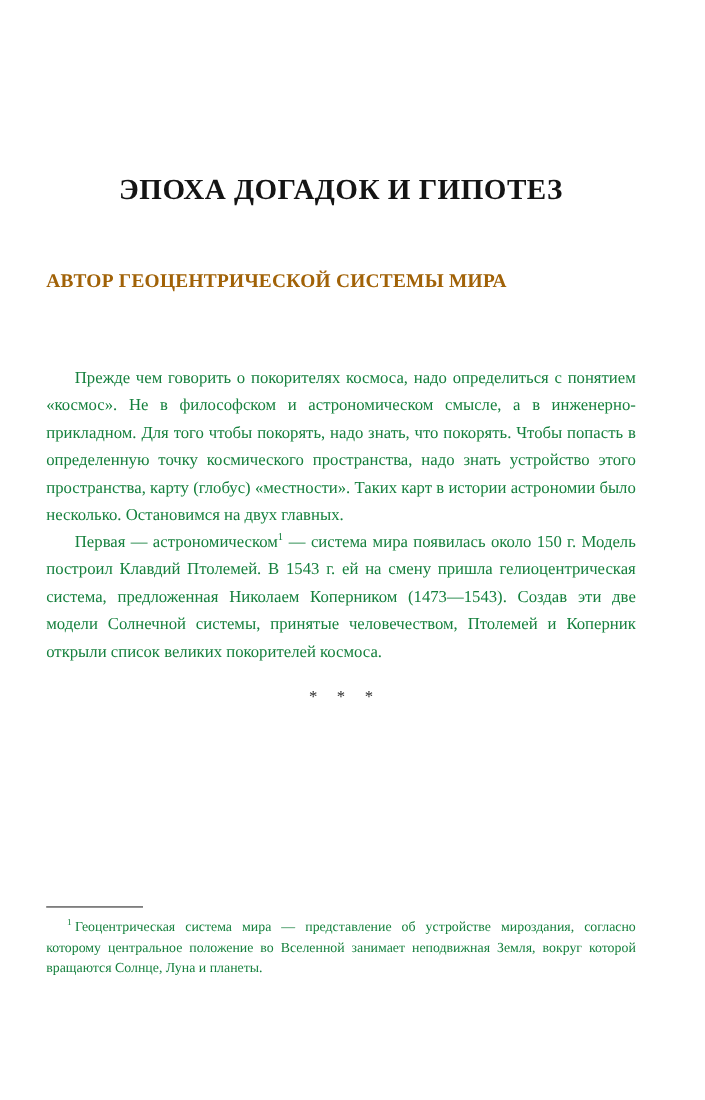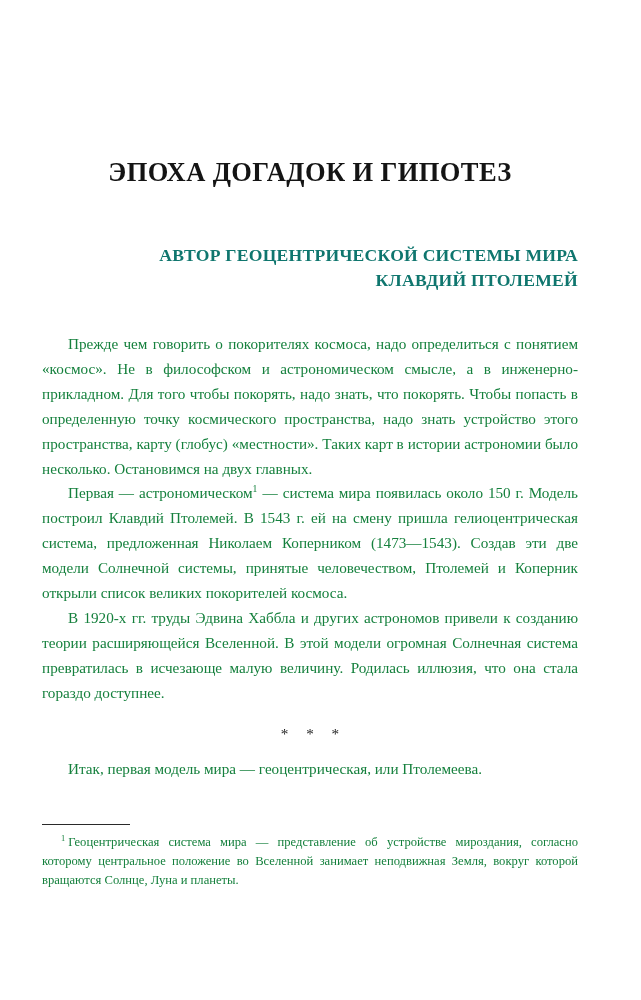--- a/index.html
+++ b/index.html
@@ -44,26 +44,26 @@
     color: #141414;
   }
 
   .chapter-title {
     margin: 0;
     padding: 0;
     position: absolute;
     left: 0;
     top: 243px;
     width: 536px;
-    text-align: right;
+    text-align: left;
     font-size: 17.6px;
     font-weight: bold;
     letter-spacing: 0.25px;
     line-height: 1.44;
-    color: #0f766e;
+    color: #a16207;
   }
 
   .chapter-title .ct-line {
     display: block;
     white-space: nowrap;
   }
 
   
   .body-block {
     position: absolute;
@@ -142,40 +142,37 @@
 <body>
 
 <div class="page">
 
   <div class="content">
 
     <h1 class="part-title">ЭПОХА ДОГАДОК И ГИПОТЕЗ</h1>
 
     <h2 class="chapter-title">
       <span class="ct-line">АВТОР ГЕОЦЕНТРИЧЕСКОЙ СИСТЕМЫ МИРА</span>
-      <span class="ct-line">КЛАВДИЙ ПТОЛЕМЕЙ</span>
     </h2>
 
     <div class="body-block">
 
       <p class="para">Прежде чем говорить о покорителях космоса, надо определиться с понятием «космос». Не в философском и астрономическом смысле, а в инженерно-прикладном. Для того чтобы покорять, надо знать, что покорять. Чтобы попасть в определенную точку космического пространства, надо знать устройство этого пространства, карту (глобус) «местности». Таких карт в истории астрономии было несколько. Остановимся на двух главных.</p>
 
       <p class="para">
         <span>Первая — астрономическом</span><sup class="fn-ref">1</sup><span> — система мира появилась около 150 г. Модель построил Клавдий Птолемей. В 1543 г. ей на смену пришла гелиоцентрическая система, предложенная Николаем Коперником (1473—1543). Создав эти две модели Солнечной системы, принятые человечеством, Птолемей и Коперник открыли список великих покорителей космоса.</span>
       </p>
 
-      <p class="para">В 1920-х гг. труды Эдвина Хаббла и других астрономов привели к созданию теории расширяющейся Вселенной. В этой модели огромная Солнечная система превратилась в исчезающе малую величину. Родилась иллюзия, что она стала гораздо доступнее.</p>
 
       <div class="sep-gap-top"></div>
 
       <p class="asterism">* * *</p>
 
       <div class="sep-gap-bottom"></div>
 
-      <p class="para">Итак, первая модель мира — геоцентрическая, или Птолемеева.</p>
 
     </div>
 
     <div class="footnotes">
 
       <hr class="fn-rule">
 
       <p class="fn">
         <sup>1</sup><span>Геоцентрическая система мира — представление об устройстве мироздания, согласно которому центральное положение во Вселенной занимает неподвижная Земля, вокруг которой вращаются Солнце, Луна и планеты.</span>
       </p>

